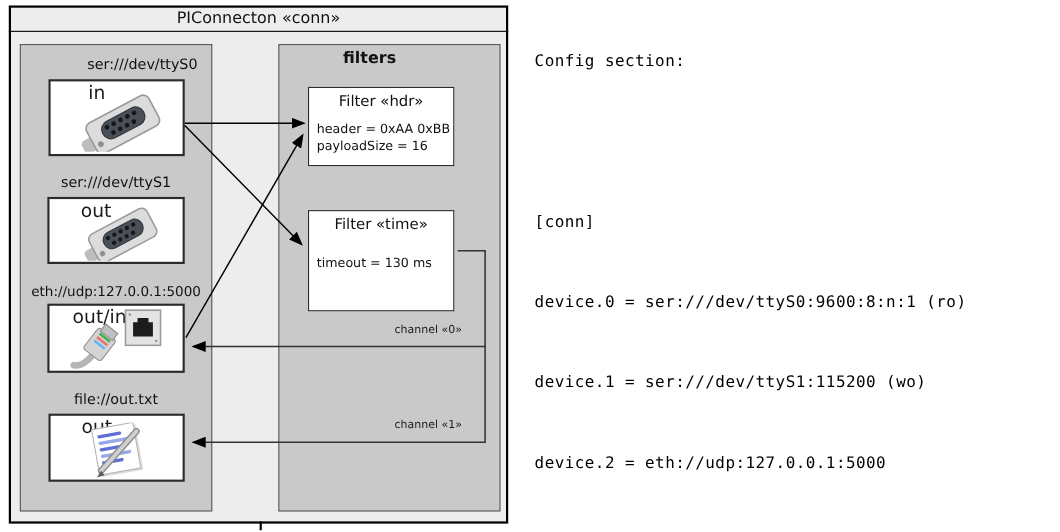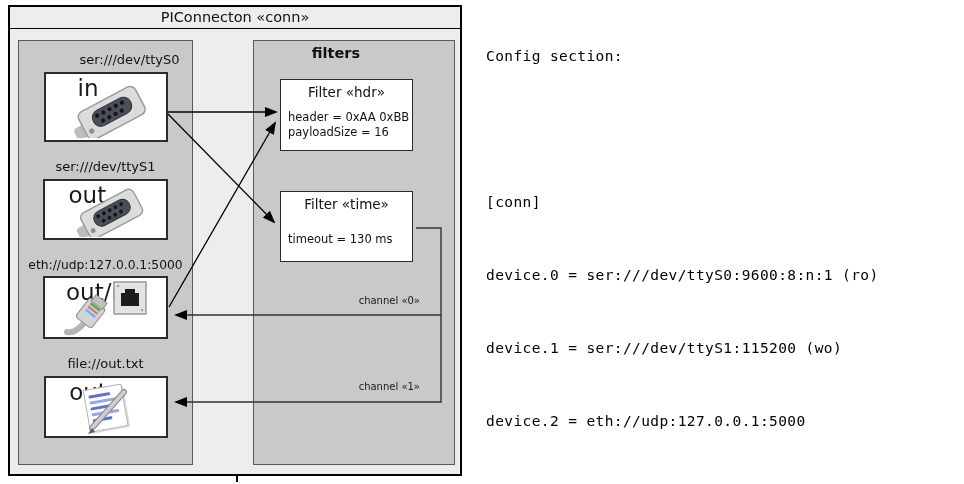--- a/index.html
+++ b/index.html
@@ -13,21 +13,21 @@
                text-align:center;font-size:14.5px;padding-top:4px;box-sizing:border-box;}
 
   .group{background:#c9c9c9;border:1.5px solid #5a5a5a;box-sizing:border-box;}
   #devices-group{left:18px;top:40px;width:175px;height:425px;}
   #filters-group{left:253px;top:40px;width:202px;height:425px;}
   #filters-title{left:253px;top:45px;width:166px;text-align:center;font-size:14.5px;font-weight:bold;}
 
   .dev-label{width:175px;left:18px;text-align:center;font-size:13px;white-space:nowrap;}
   .dev-label.small{font-size:12.3px;}
   .dev-box{background:#fff;border:2px solid #2b2b2b;box-sizing:content-box;}
-  .dev-dir{position:absolute;top:1px;left:0;right:30%;text-align:center;font-size:23px;color:#1a1a1a;}
+  .dev-dir{position:absolute;top:1px;left:0;right:30%;text-align:center;font-size:17px;color:#1a1a1a;}
   .dev-dir.left{left:21px;right:auto;text-align:right;}
 
   .filter-box{background:#fff;border:1.5px solid #2b2b2b;box-sizing:border-box;}
   .filter-title{position:absolute;top:4px;left:0;width:100%;text-align:center;font-size:13.5px;}
   .filter-attr{position:absolute;left:7px;font-size:11.5px;white-space:nowrap;}
 
   .channel-label{width:140px;left:280px;text-align:right;font-size:10px;color:#1a1a1a;}
 
   #config{left:486px;top:10px;width:476px;font-family:"DejaVu Sans Mono",monospace;
           font-size:14.5px;letter-spacing:.4px;line-height:18.3px;color:#000;white-space:pre;}
@@ -143,21 +143,21 @@
       </svg>
     </span>
   </div>
 
   <div class="abs filter-box" style="left:280px;top:79px;width:133px;height:72px;">
     <div class="filter-title">Filter «hdr»</div>
     <div class="filter-attr" style="top:30px;">header = 0xAA 0xBB</div>
     <div class="filter-attr" style="top:45px;">payloadSize = 16</div>
   </div>
 
-  <div class="abs filter-box" style="left:280px;top:191px;width:133px;height:71px;">
+  <div class="abs filter-box" style="left:280px;top:191px;width:133px;height:92px;">
     <div class="filter-title">Filter «time»</div>
     <div class="filter-attr" style="top:40px;">timeout = 130 ms</div>
   </div>
 
   <div class="abs channel-label" style="top:295px;">channel «0»</div>
   <div class="abs channel-label" style="top:381px;">channel «1»</div>
 
   <svg class="overlay" width="964" height="484" viewBox="0 0 964 484">
     <defs>
       <marker id="arr" markerWidth="13" markerHeight="10" refX="11" refY="5" orient="auto" markerUnits="userSpaceOnUse">

